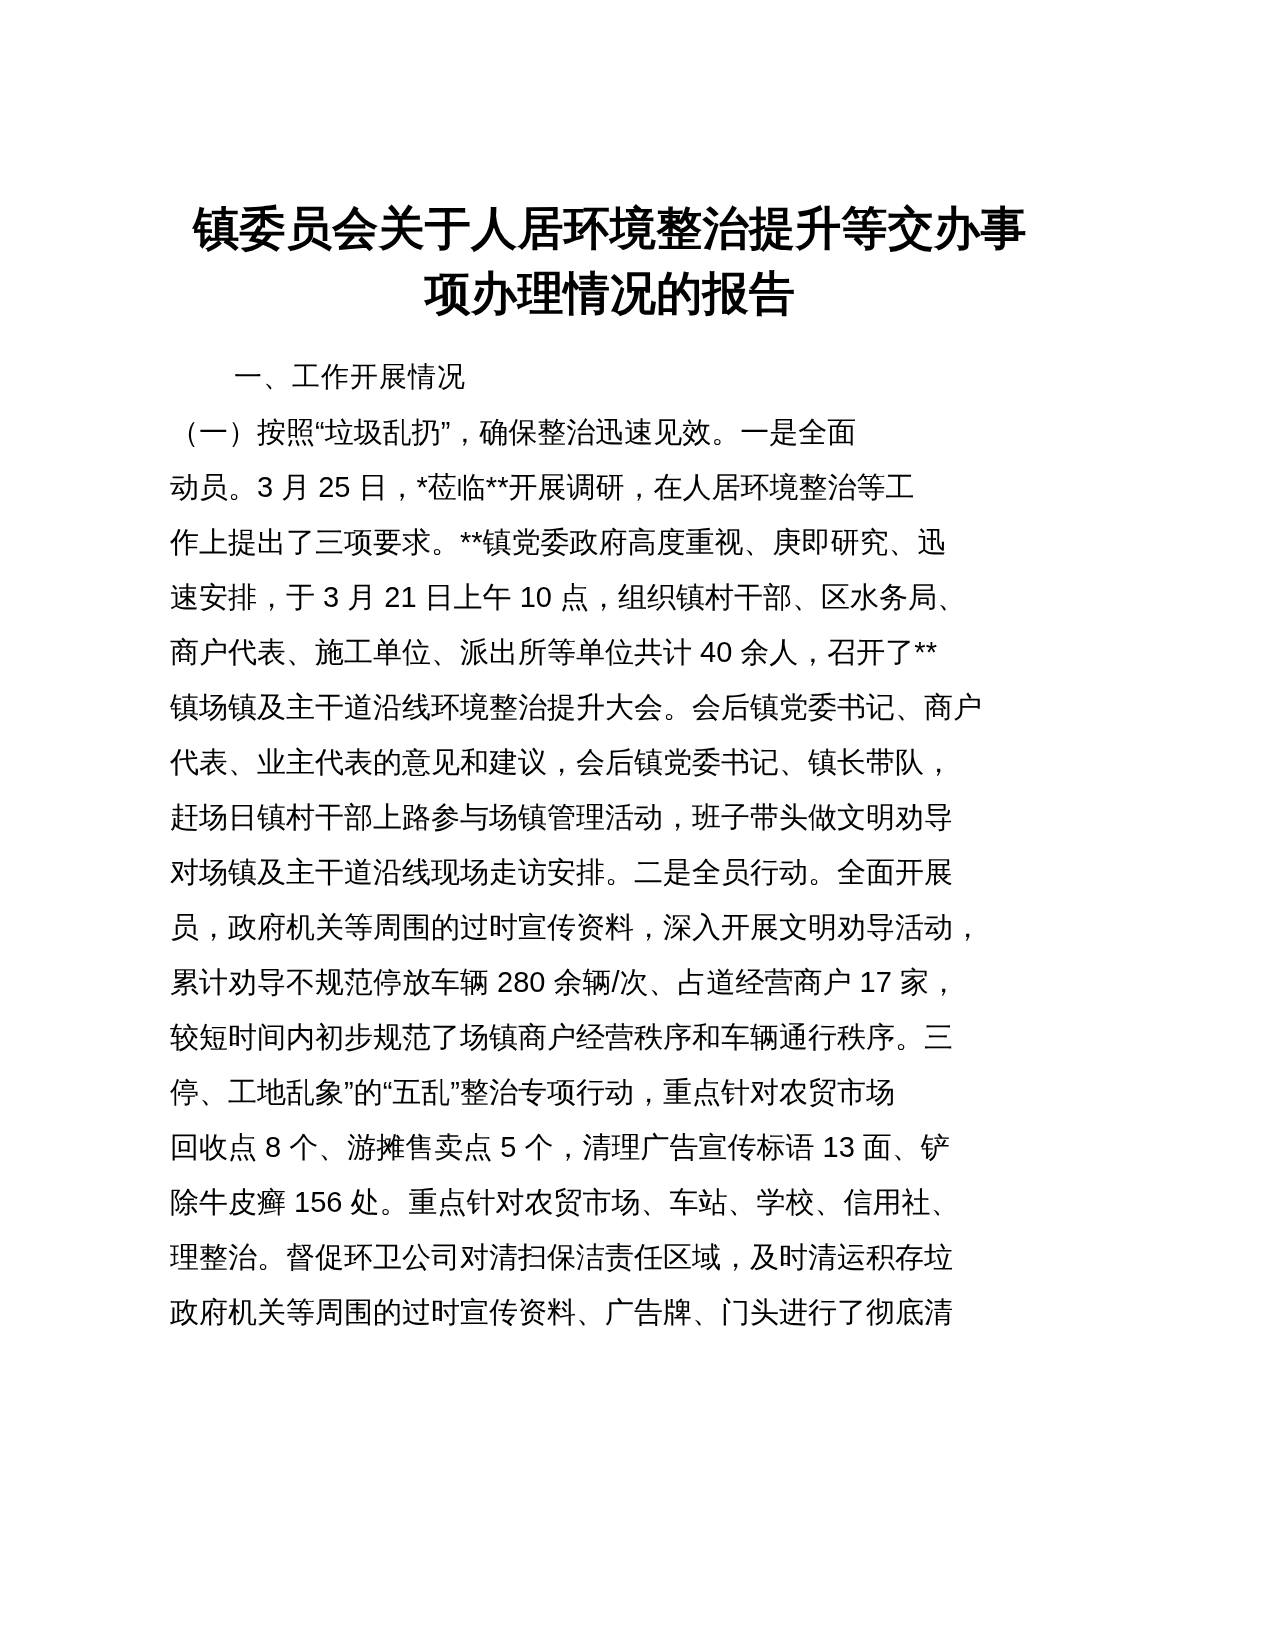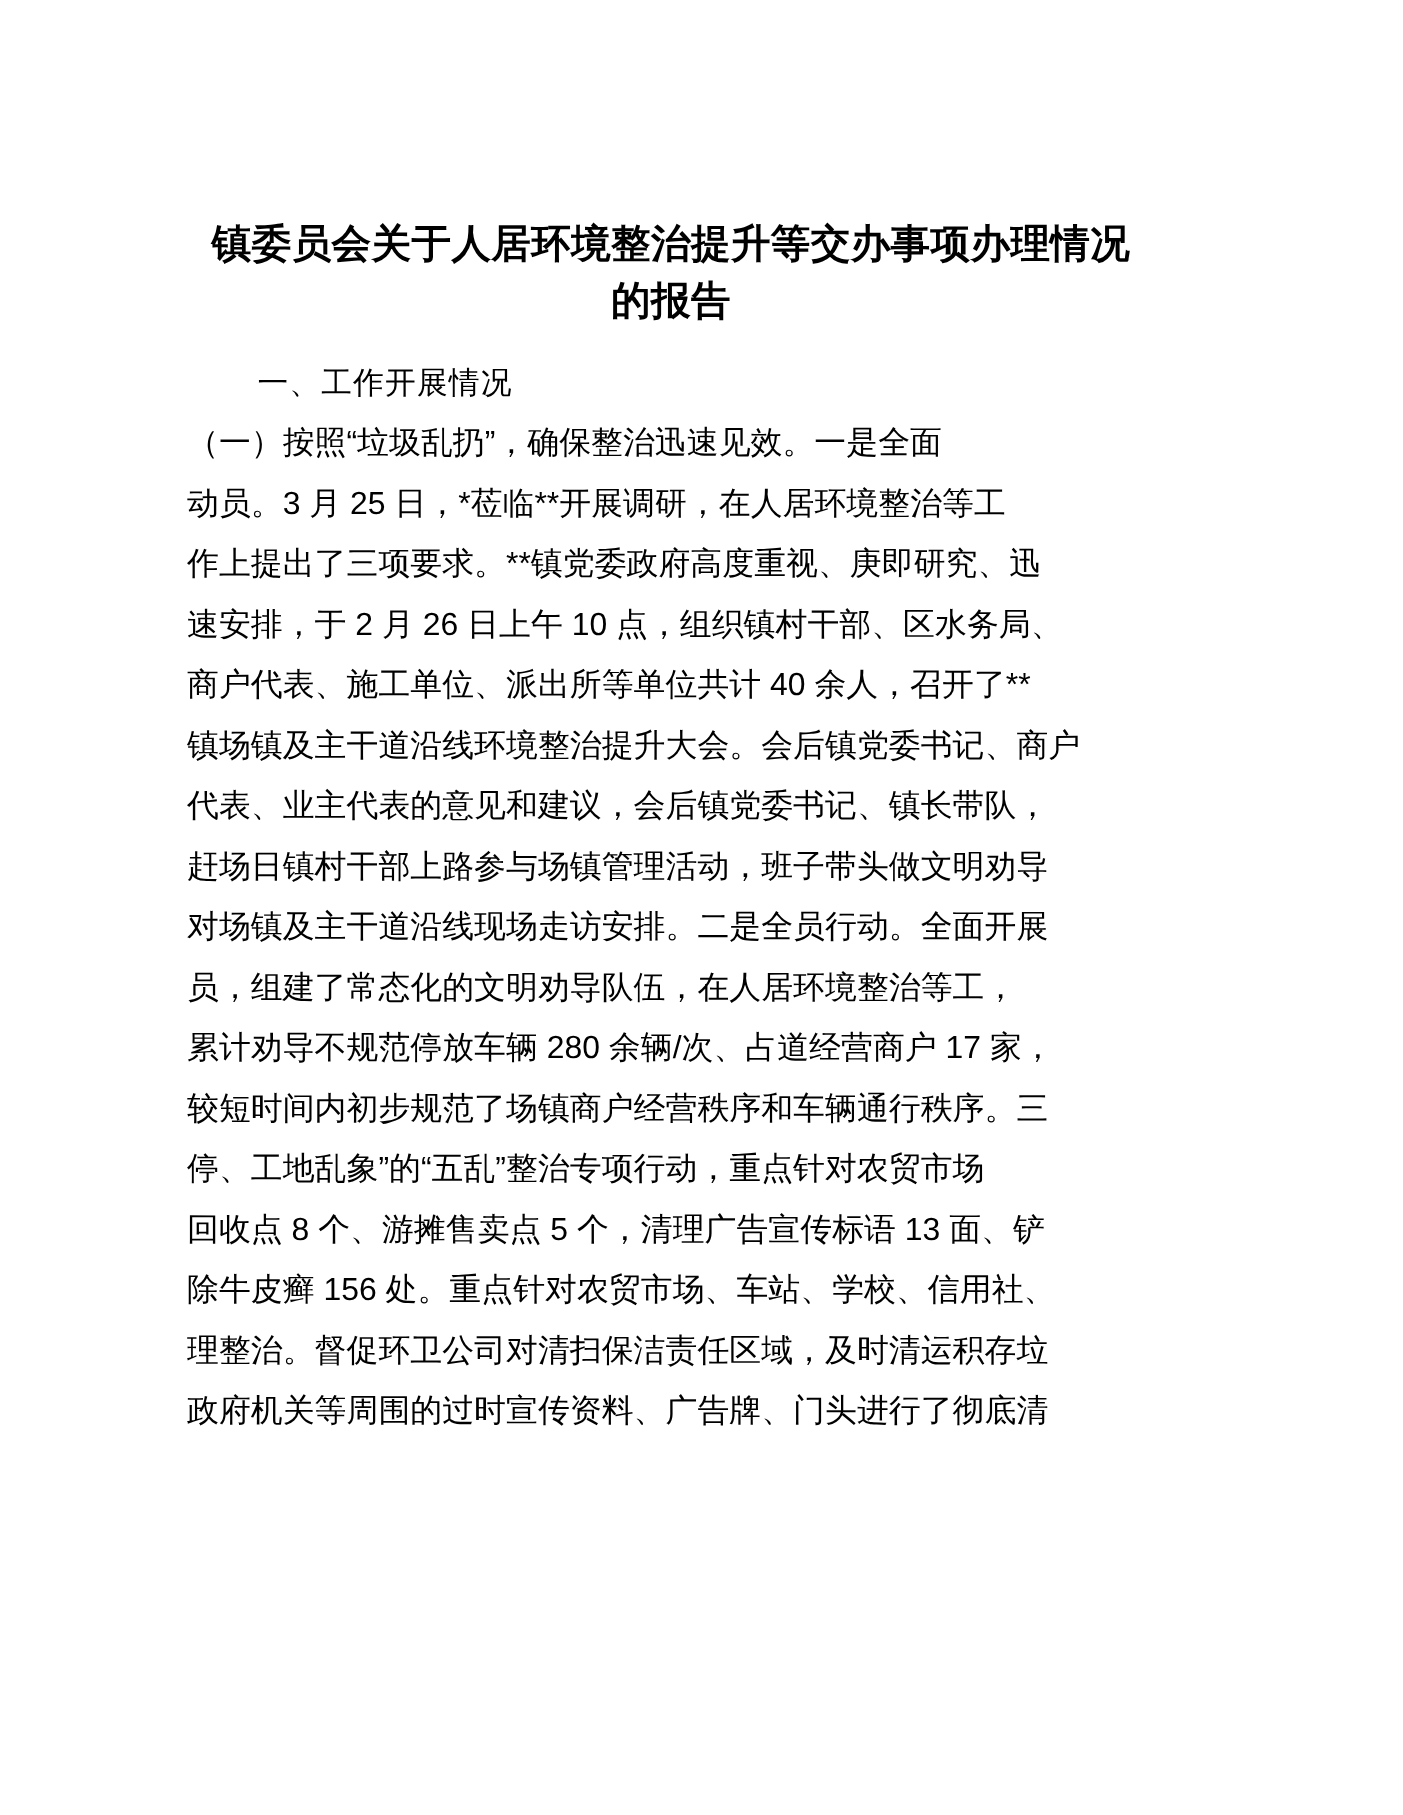--- a/index.html
+++ b/index.html
@@ -21,21 +21,21 @@
     overflow: hidden;
     box-sizing: border-box;
   }
   .content {
     position: absolute;
     left: 170px;
     top: 196px;
     width: 880px;
   }
   .doc-title {
-    font-size: 36px;
+    font-size: 46px;
     font-weight: bold;
     line-height: 1.42;
     text-align: center;
     letter-spacing: 0.3px;
     margin: 0 0 6px 0;
     padding: 0 6px;
     color: #000000;
   }
   .section-heading {
     font-size: 28px;
@@ -62,27 +62,27 @@
   <div class="content">
 
     <h1 class="doc-title">镇委员会关于人居环境整治提升等交办事项办理情况的报告</h1>
 
     <div class="section-heading">一、工作开展情况</div>
 
     <div class="lines-block">
       <span class="line">（一）按照“垃圾乱扔”，确保整治迅速见效。一是全面</span>
       <span class="line">动员。3 月 25 日，*莅临**开展调研，在人居环境整治等工</span>
       <span class="line">作上提出了三项要求。**镇党委政府高度重视、庚即研究、迅</span>
-      <span class="line">速安排，于 2 月 26 日上午 10 点，组织镇村干部、区水务局、</span>
+      <span class="line">速安排，于 3 月 21 日上午 10 点，组织镇村干部、区水务局、</span>
       <span class="line">商户代表、施工单位、派出所等单位共计 40 余人，召开了**</span>
       <span class="line">镇场镇及主干道沿线环境整治提升大会。会后镇党委书记、商户</span>
       <span class="line">代表、业主代表的意见和建议，会后镇党委书记、镇长带队，</span>
       <span class="line">赶场日镇村干部上路参与场镇管理活动，班子带头做文明劝导</span>
       <span class="line">对场镇及主干道沿线现场走访安排。二是全员行动。全面开展</span>
-      <span class="line">员，组建了常态化的文明劝导队伍，在人居环境整治等工，</span>
+      <span class="line">员，政府机关等周围的过时宣传资料，深入开展文明劝导活动，</span>
       <span class="line">累计劝导不规范停放车辆 280 余辆/次、占道经营商户 17 家，</span>
       <span class="line">较短时间内初步规范了场镇商户经营秩序和车辆通行秩序。三</span>
       <span class="line">停、工地乱象”的“五乱”整治专项行动，重点针对农贸市场</span>
       <span class="line">回收点 8 个、游摊售卖点 5 个，清理广告宣传标语 13 面、铲</span>
       <span class="line">除牛皮癣 156 处。重点针对农贸市场、车站、学校、信用社、</span>
       <span class="line">理整治。督促环卫公司对清扫保洁责任区域，及时清运积存垃</span>
       <span class="line">政府机关等周围的过时宣传资料、广告牌、门头进行了彻底清</span>
     </div>
 
   </div>

